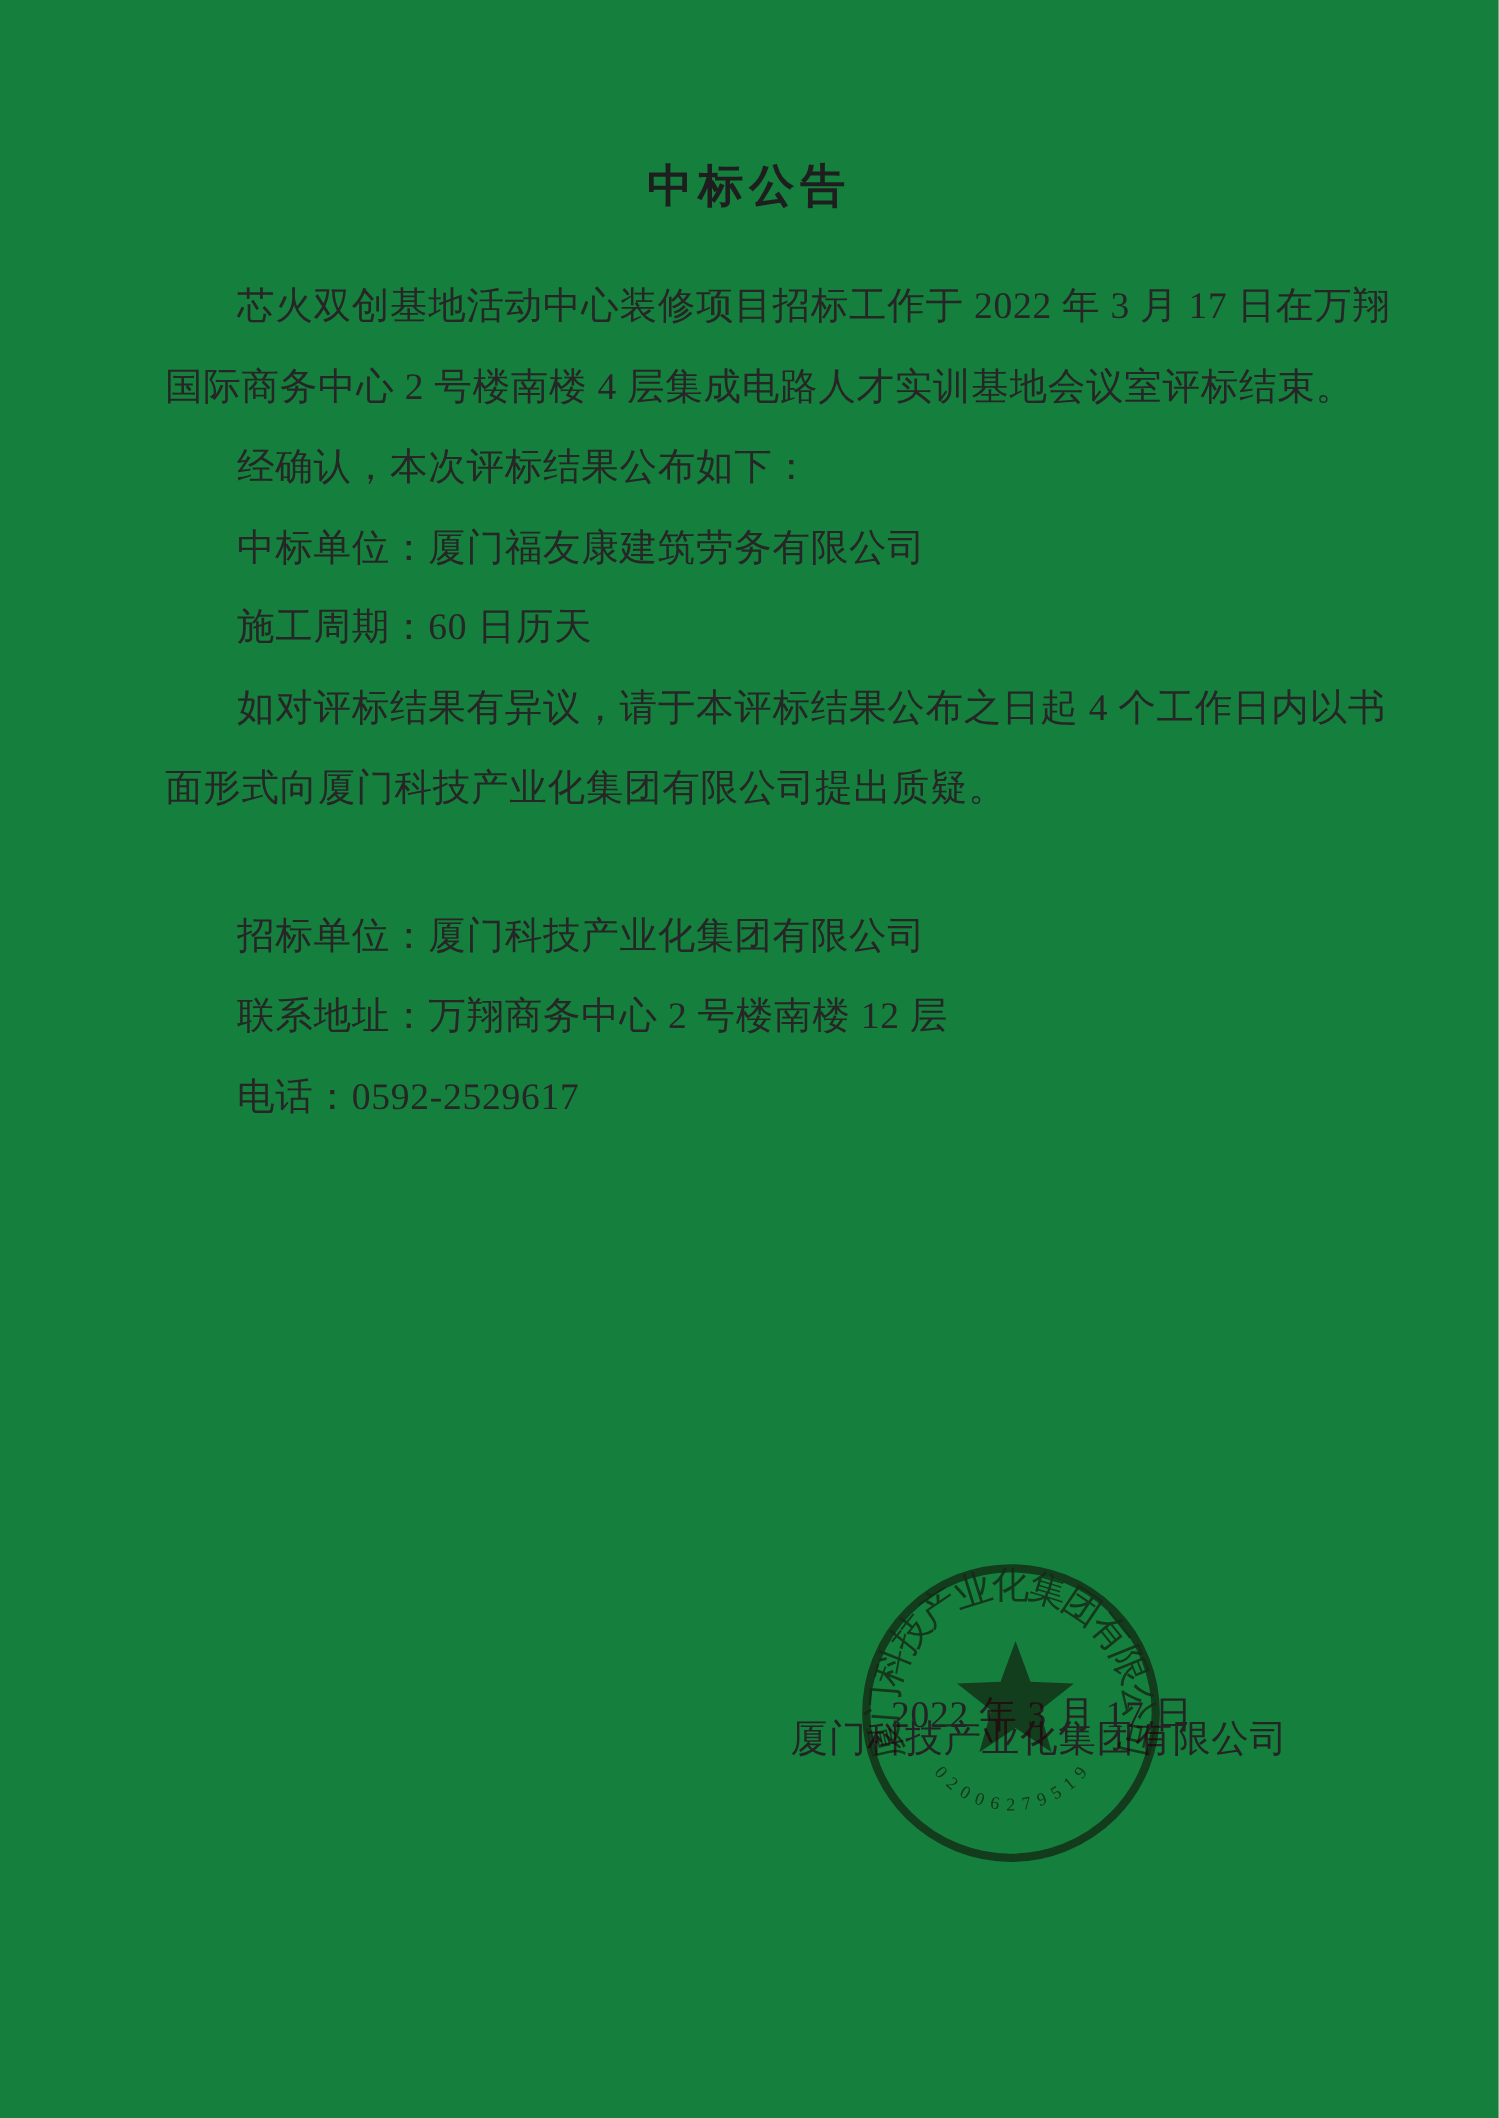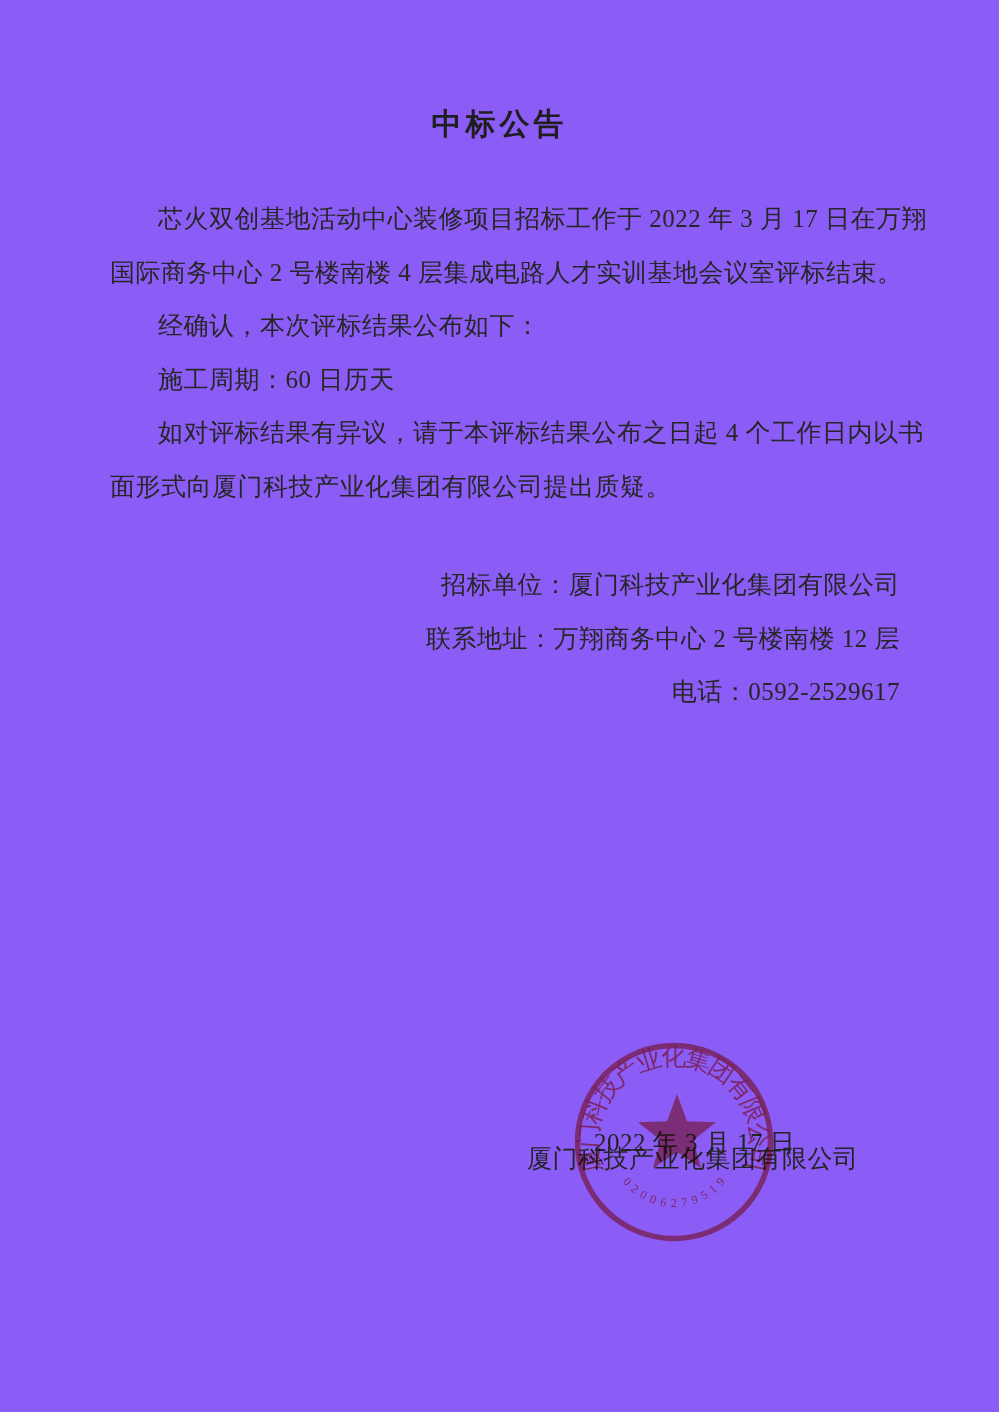--- a/index.html
+++ b/index.html
@@ -1,51 +1,51 @@
 <!DOCTYPE html>
 <html><head>
 <meta charset="utf-8">
 <style>
   html,body{margin:0;padding:0;}
   .page{
     position:relative;
     width:999px;
     height:1412px;
-    background:#8b5cf6;
+    background:#15803d;
     overflow:hidden;
     font-family:"Liberation Serif","DejaVu Serif",serif;
     color:#242424;
   }
   .doc-title{
     position:absolute;
     top:104px;
     left:0;
     width:100%;
     text-align:center;
     font-size:30px;
     font-weight:bold;
     letter-spacing:4px;
     color:#1e1e1e;
   }
   .body-text{
     position:absolute;
-    top:192px;
+    top:178px;
     left:110px;
     width:790px;
     font-size:25px;
     letter-spacing:0.5px;
     color:#262626;
   }
   .line{
     height:53.5px;
     line-height:53.5px;
     white-space:nowrap;
   }
   .line.indent{ padding-left:48px; }
-  .contact-block{ margin-top:45px;text-align:right; }
+  .contact-block{ margin-top:45px; }
   .sig-company{
     position:absolute;
     left:527px;
     top:1142px;
     font-size:25px;
     letter-spacing:0.5px;
     white-space:nowrap;
     color:#242424;
   }
   .sig-date{
@@ -74,20 +74,21 @@
 <body>
 
 <div class="page">
 
   <div class="doc-title">中标公告</div>
 
   <div class="body-text">
     <div class="line indent">芯火双创基地活动中心装修项目招标工作于 2022 年 3 月 17 日在万翔</div>
     <div class="line">国际商务中心 2 号楼南楼 4 层集成电路人才实训基地会议室评标结束。</div>
     <div class="line indent">经确认，本次评标结果公布如下：</div>
+    <div class="line indent">中标单位：厦门福友康建筑劳务有限公司</div>
     <div class="line indent">施工周期：60 日历天</div>
     <div class="line indent">如对评标结果有异议，请于本评标结果公布之日起 4 个工作日内以书</div>
     <div class="line">面形式向厦门科技产业化集团有限公司提出质疑。</div>
 
     <div class="contact-block">
       <div class="line indent">招标单位：厦门科技产业化集团有限公司</div>
       <div class="line indent">联系地址：万翔商务中心 2 号楼南楼 12 层</div>
       <div class="line indent">电话：0592-2529617</div>
     </div>
   </div>

